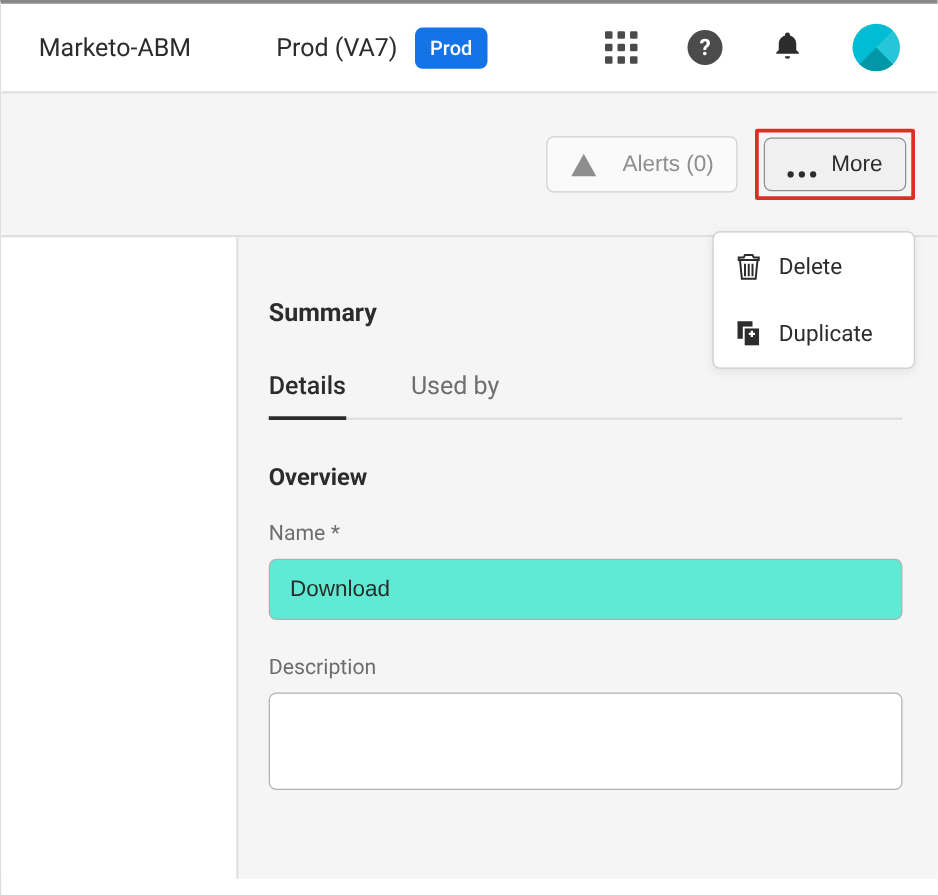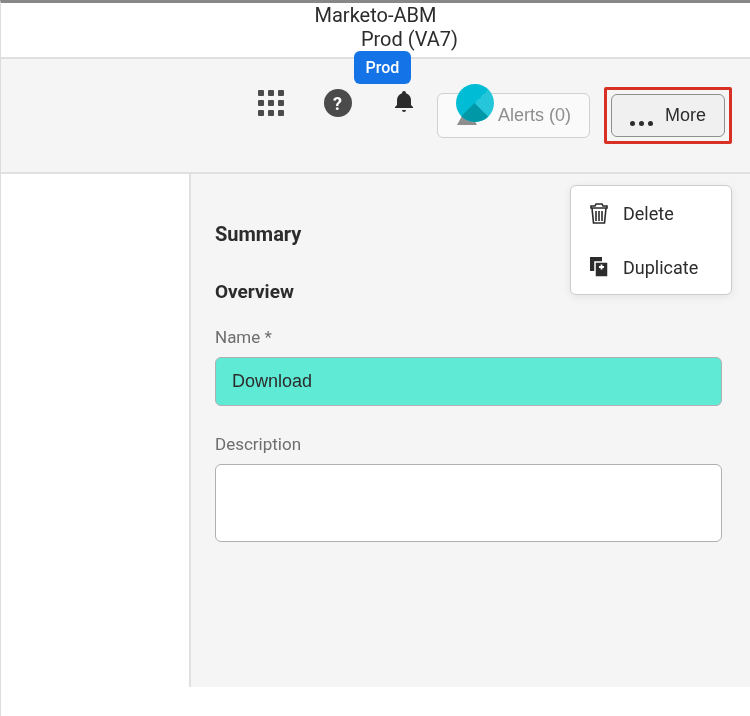--- a/index.html
+++ b/index.html
@@ -10,25 +10,24 @@
       height: 716px;
       overflow: hidden;
       position: relative;
       border-top: 3px solid #888;
       border-left: 1px solid #ddd;
     }
     
     .header {
       display: flex;
       align-items: center;
-      height: 56px;
+      height: 72px;
       padding: 0 30px;
       border-bottom: 2px solid #e0e0e0;
       background: #fff;
-      flex-direction: column;
     }
     .org-name {
       font-size: 20px;
       color: #2c2c2c;
       font-weight: 400;
     }
     .env-name {
       margin-left: 68px;
       font-size: 20px;
       color: #2c2c2c;
@@ -319,19 +318,23 @@
         <path d="M10 11h5M12.5 8.5v5" stroke="#fff" stroke-width="1.8"></path>
       </svg>
     <span>Duplicate</span>
   </div>
 </div>
 
 <div class="content">
   <div class="sidebar-space"></div>
   <div class="main">
     <div class="summary-heading">Summary</div>
+    <div class="tabs">
+      <div class="tab active">Details</div>
+      <div class="tab">Used by</div>
+    </div>
     <div class="section-heading">Overview</div>
     <label class="field-label">Name *</label>
     <input class="field-input" type="text" value="Download" style="">
     <label class="field-label">Description</label>
     <textarea class="field-textarea" style=""></textarea>
   </div>
 </div>
 
 </body></html>

